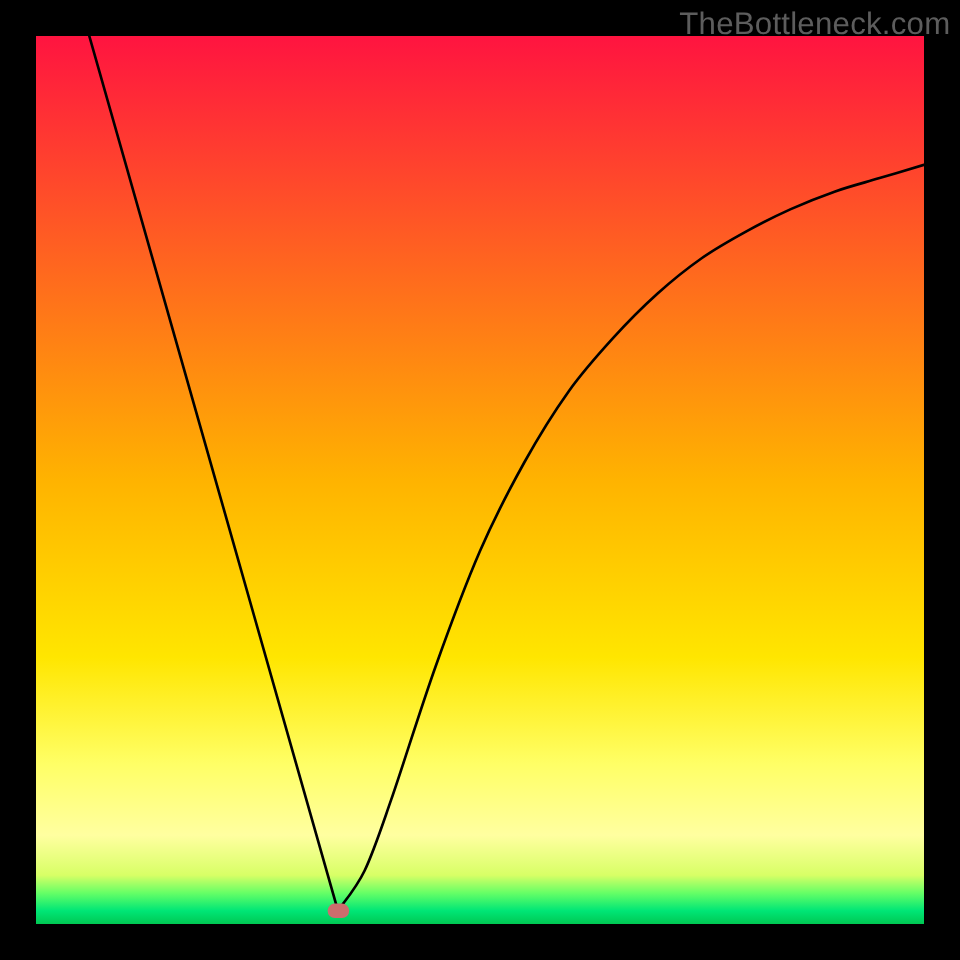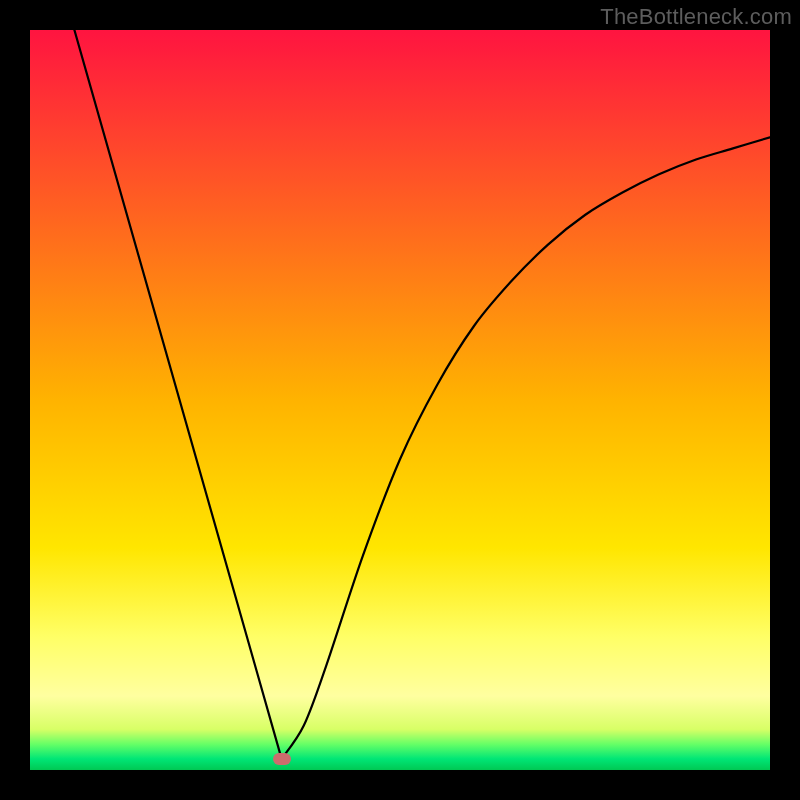--- a/index.html
+++ b/index.html
@@ -3,21 +3,21 @@
 <meta charset="utf-8">
 <style>
   * { margin: 0; padding: 0; box-sizing: border-box; }
   html, body { width: 800px; height: 800px; overflow: hidden; background: #000; }
   .container { position: relative; width: 800px; height: 800px; }
   .watermark {
     position: absolute;
     top: 4px;
     right: 8px;
     font-family: Arial, Helvetica, sans-serif;
-    font-size: 22px;
+    font-size: 26px;
     color: #5d5d5d;
     font-weight: 400;
     letter-spacing: 0.2px;
   }
   .plot-area {
     position: absolute;
     left: 30px;
     top: 30px;
     width: 740px;
     height: 740px;

